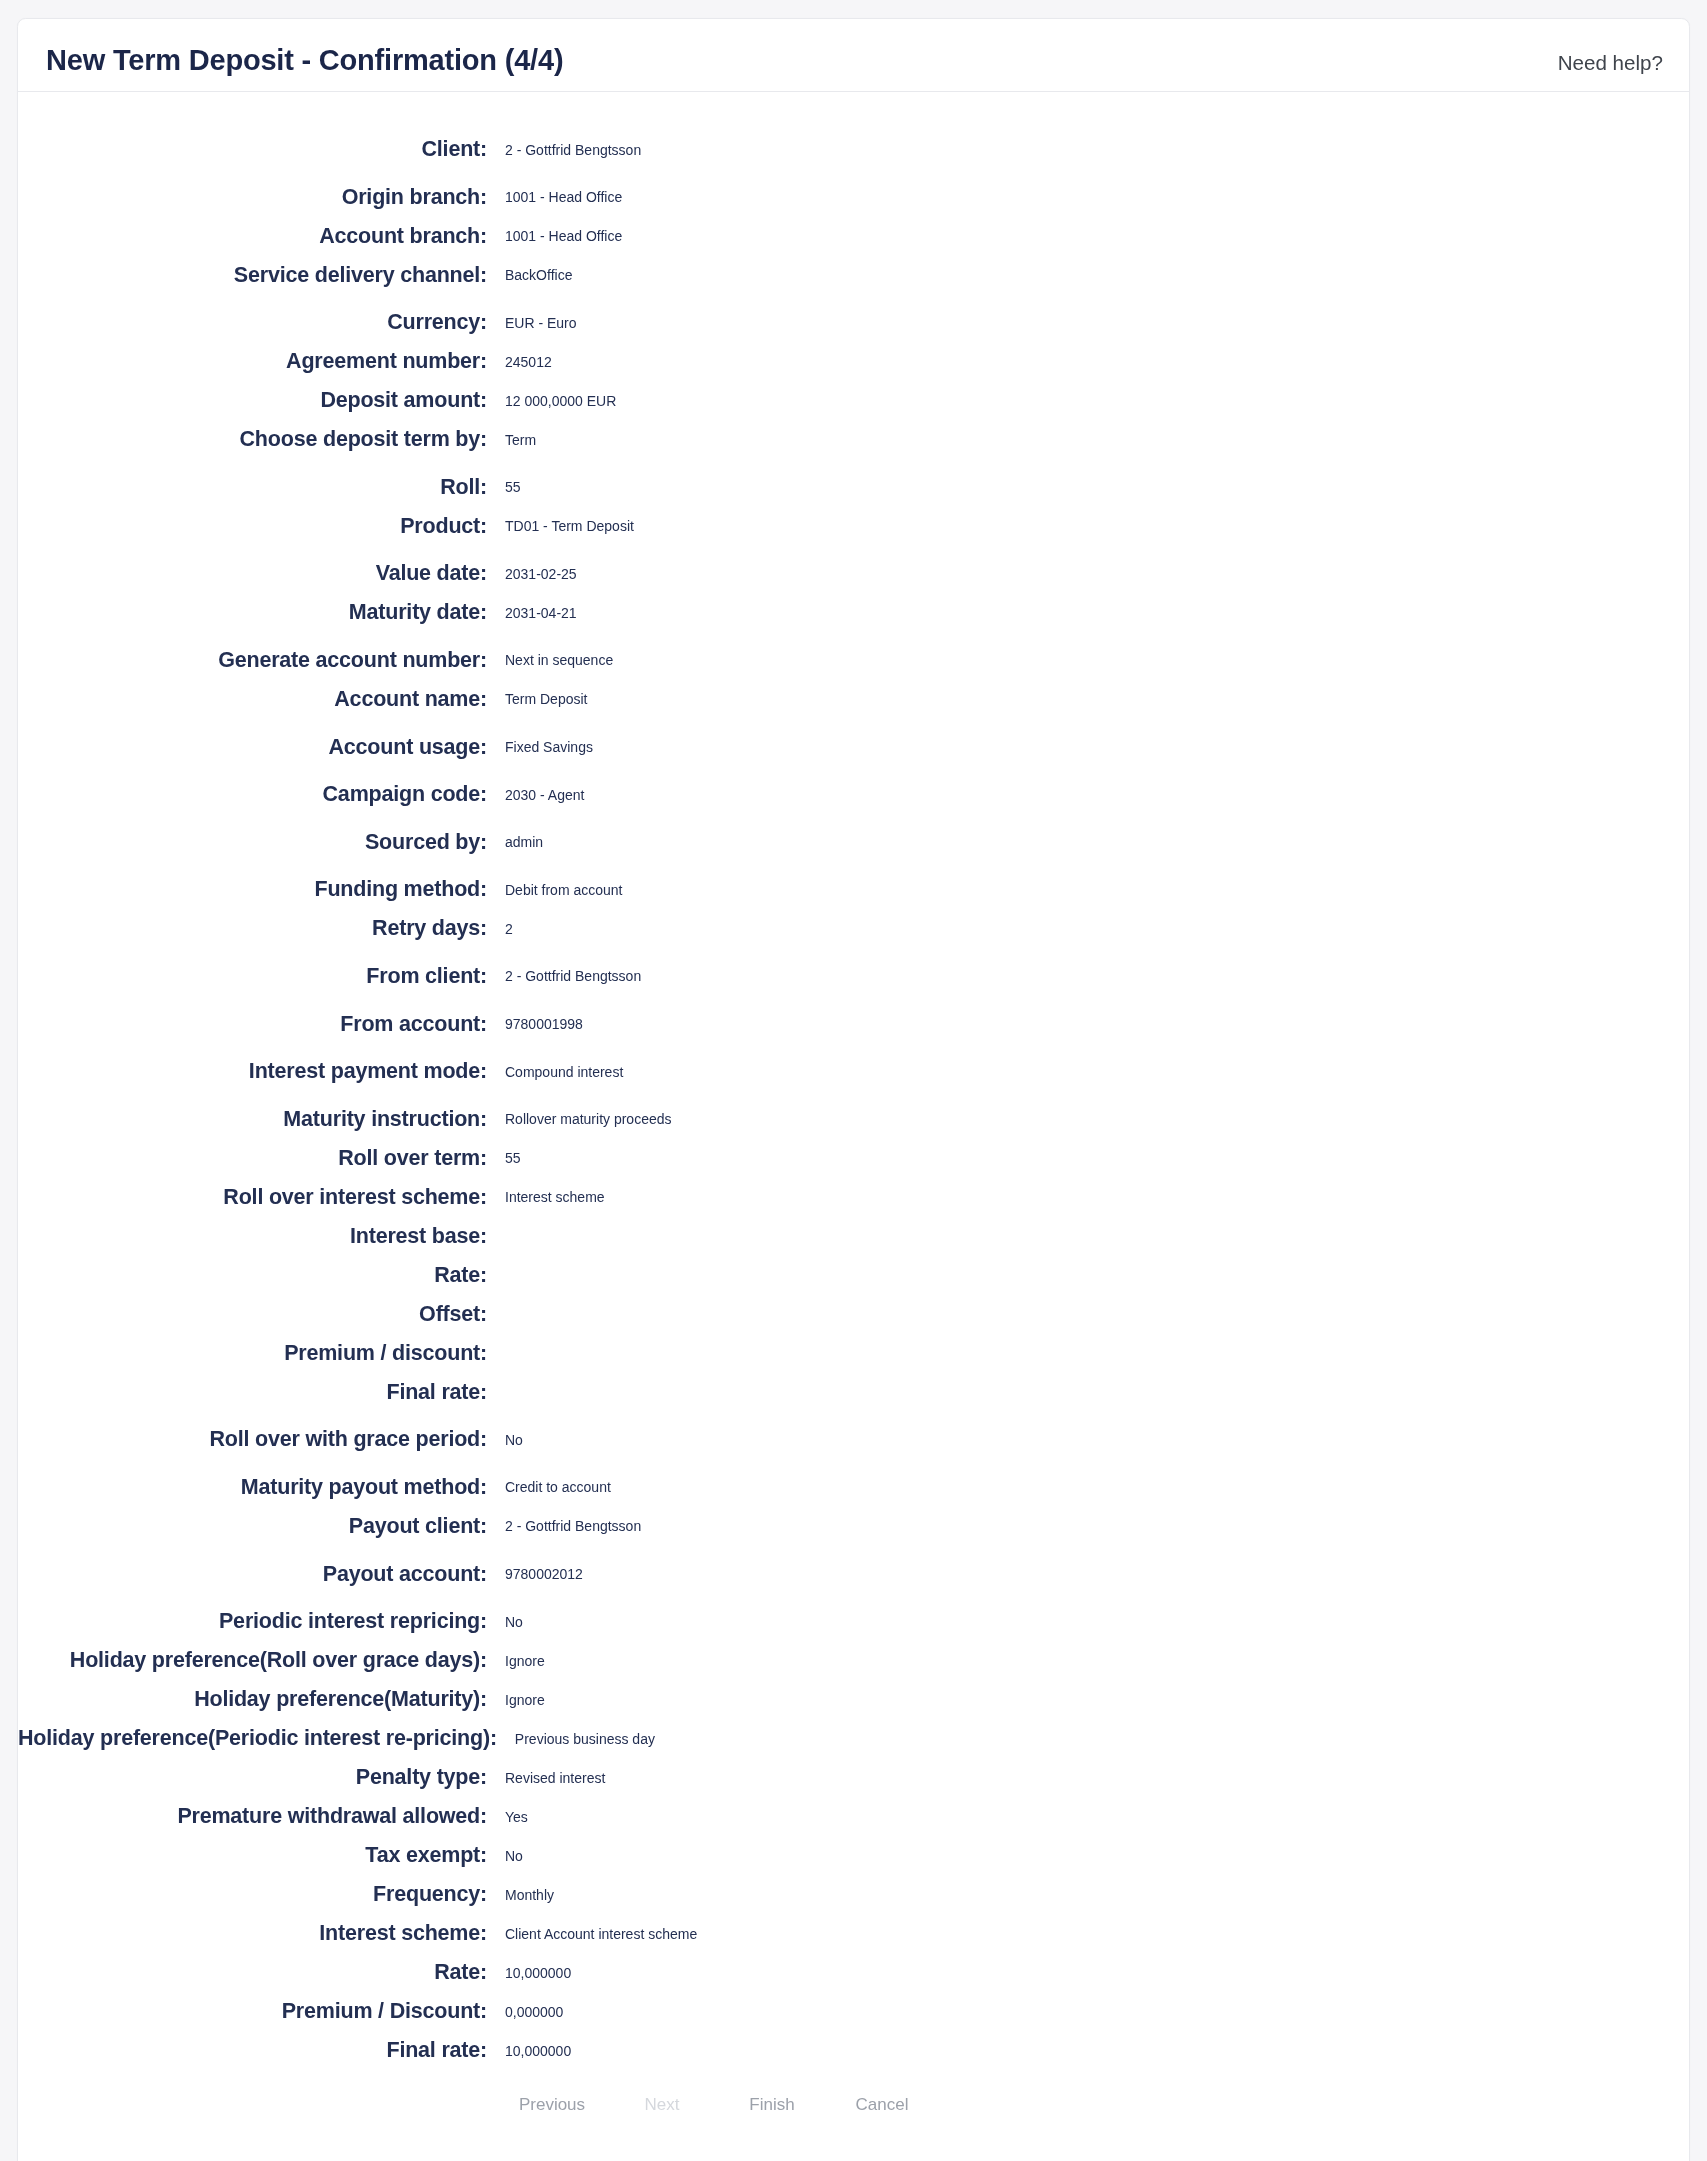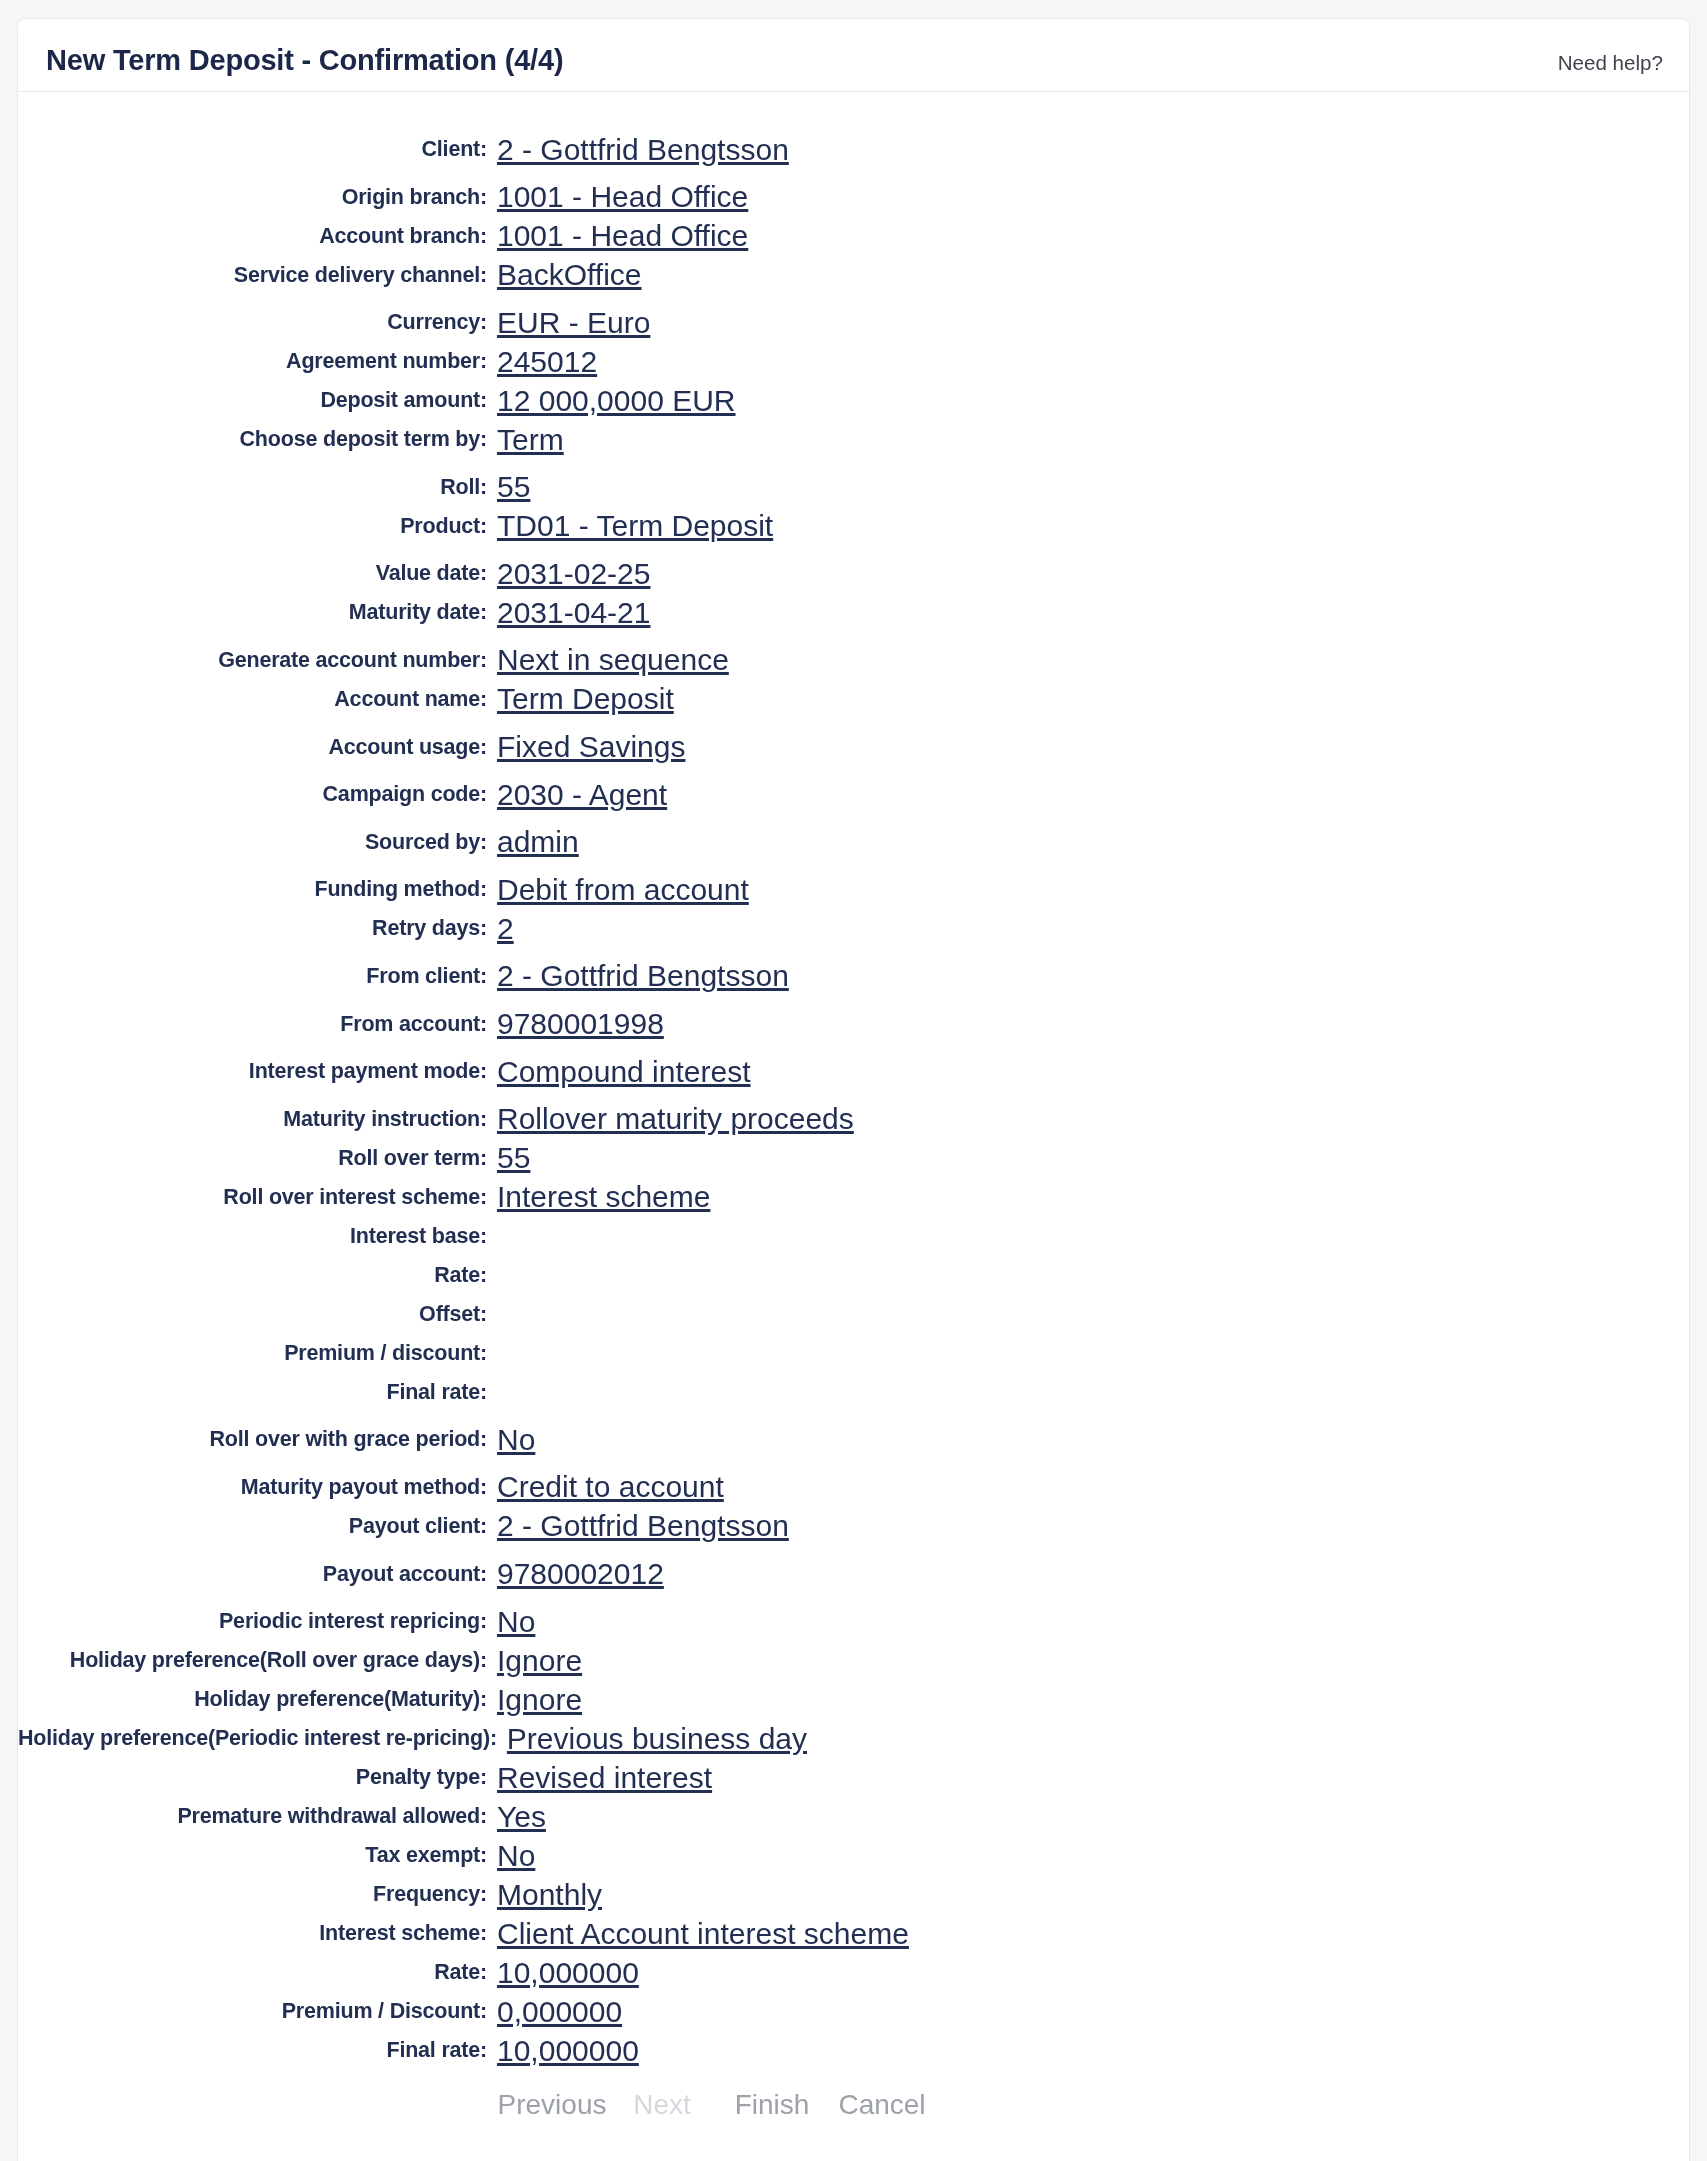--- a/index.html
+++ b/index.html
@@ -60,41 +60,40 @@
     flex: 0 0 469px;
     display: flex;
     justify-content: flex-end;
     font-weight: 700;
     font-size: 21.5px;
     letter-spacing: -0.2px;
     color: #232f52;
     white-space: nowrap;
   }
   .field-value {
-    margin-left: 1px;
-    font-size: 30px;
+    margin-left: 9px;
+    font-size: 14px;
     color: #232f52;
     white-space: nowrap;
-    text-decoration: underline;
   }
   .actions {
     display: flex;
     margin-top: 15.5px;
     padding-left: 479px;
     height: 39px;
     align-items: center;
   }
   .action-btn {
     background: none;
     border: none;
     padding: 0;
     width: 110px;
     text-align: center;
     font-family: "Liberation Sans", sans-serif;
-    font-size: 28px;
+    font-size: 17px;
     font-weight: 500;
     color: #9ca1aa;
     cursor: pointer;
   }
   .action-btn.disabled {
     color: #d5d8dd;
     cursor: default;
   }
 </style>
 </head>

